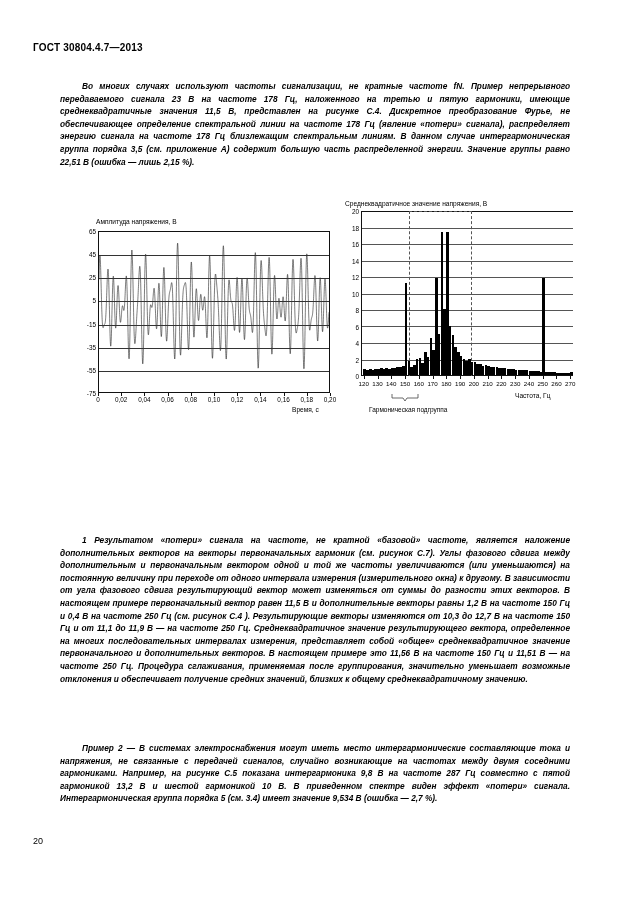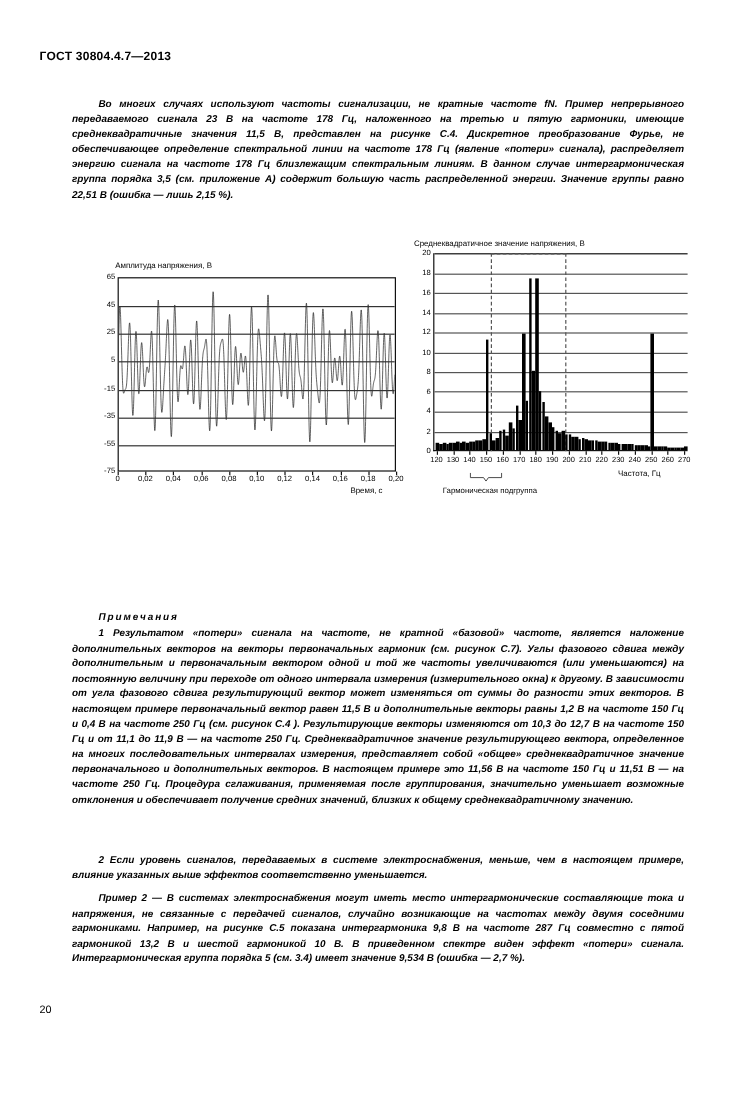--- a/index.html
+++ b/index.html
@@ -153,21 +153,21 @@
 
   .fig-caption {
     position: absolute;
     left: 33px; top: 450px;
     width: 564px;
     text-align: center;
     font-size: 8px;
   }
 
   #n-head { left: 60px; top: 508px; width: 510px; text-indent: 22px; letter-spacing: 1.6px; }
-  #n1 { left: 60px; top: 521px; width: 510px; }
+  #n1 { left: 60px; top: 534px; width: 510px; }
   #n2 { left: 60px; top: 710px; width: 510px; }
   #ex2 { left: 60px; top: 742px; width: 510px; }
 
   .page-num {
     position: absolute;
     left: 33px; top: 836px;
     font-size: 9px;
   }
 </style>
 </head>
@@ -377,19 +377,17 @@
       <div class="xlab-right">Частота, Гц</div>
 
       <svg class="subgroup-brace" viewBox="0 0 28 7" preserveAspectRatio="none">
         <path d="M1 0 L1 4 L12 4 L14 7 L16 4 L27 4 L27 0" fill="none" stroke="#444" stroke-width="0.8"></path>
       </svg>
       <div class="subgroup-label">Гармоническая подгруппа</div>
     </div>
   </div>
 
 
-  <div class="para" id="n-head">Примечания</div>
   <div class="para" id="n1">1 Результатом «потери» сигнала на частоте, не кратной «базовой» частоте, является наложение дополнительных векторов на векторы первоначальных гармоник (см. рисунок С.7). Углы фазового сдвига между дополнительным и первоначальным вектором одной и той же частоты увеличиваются (или уменьшаются) на постоянную величину при переходе от одного интервала измерения (измерительного окна) к другому. В зависимости от угла фазового сдвига результирующий вектор может изменяться от суммы до разности этих векторов. В настоящем примере первоначальный вектор равен 11,5 В и дополнительные векторы равны 1,2 В на частоте 150 Гц и 0,4 В на частоте 250 Гц (см. рисунок С.4 ). Результирующие векторы изменяются от 10,3 до 12,7 В на частоте 150 Гц и от 11,1 до 11,9 В — на частоте 250 Гц. Среднеквадратичное значение результирующего вектора, определенное на многих последовательных интервалах измерения, представляет собой «общее» среднеквадратичное значение первоначального и дополнительных векторов. В настоящем примере это 11,56 В на частоте 150 Гц и 11,51 В — на частоте 250 Гц. Процедура сглаживания, применяемая после группирования, значительно уменьшает возможные отклонения и обеспечивает получение средних значений, близких к общему среднеквадратичному значению.</div>
-  <div class="para" id="n2">2 Если уровень сигналов, передаваемых в системе электроснабжения, меньше, чем в настоящем примере, влияние указанных выше эффектов соответственно уменьшается.</div>
   <div class="para" id="ex2">Пример 2 — В системах электроснабжения могут иметь место интергармонические составляющие тока и напряжения, не связанные с передачей сигналов, случайно возникающие на частотах между двумя соседними гармониками. Например, на рисунке С.5 показана интергармоника 9,8 В на частоте 287 Гц совместно с пятой гармоникой 13,2 В и шестой гармоникой 10 В. В приведенном спектре виден эффект «потери» сигнала. Интергармоническая группа порядка 5 (см. 3.4) имеет значение 9,534 В (ошибка — 2,7 %).</div>
 
   <div class="page-num">20</div>
 </div>
 
 </body></html>

